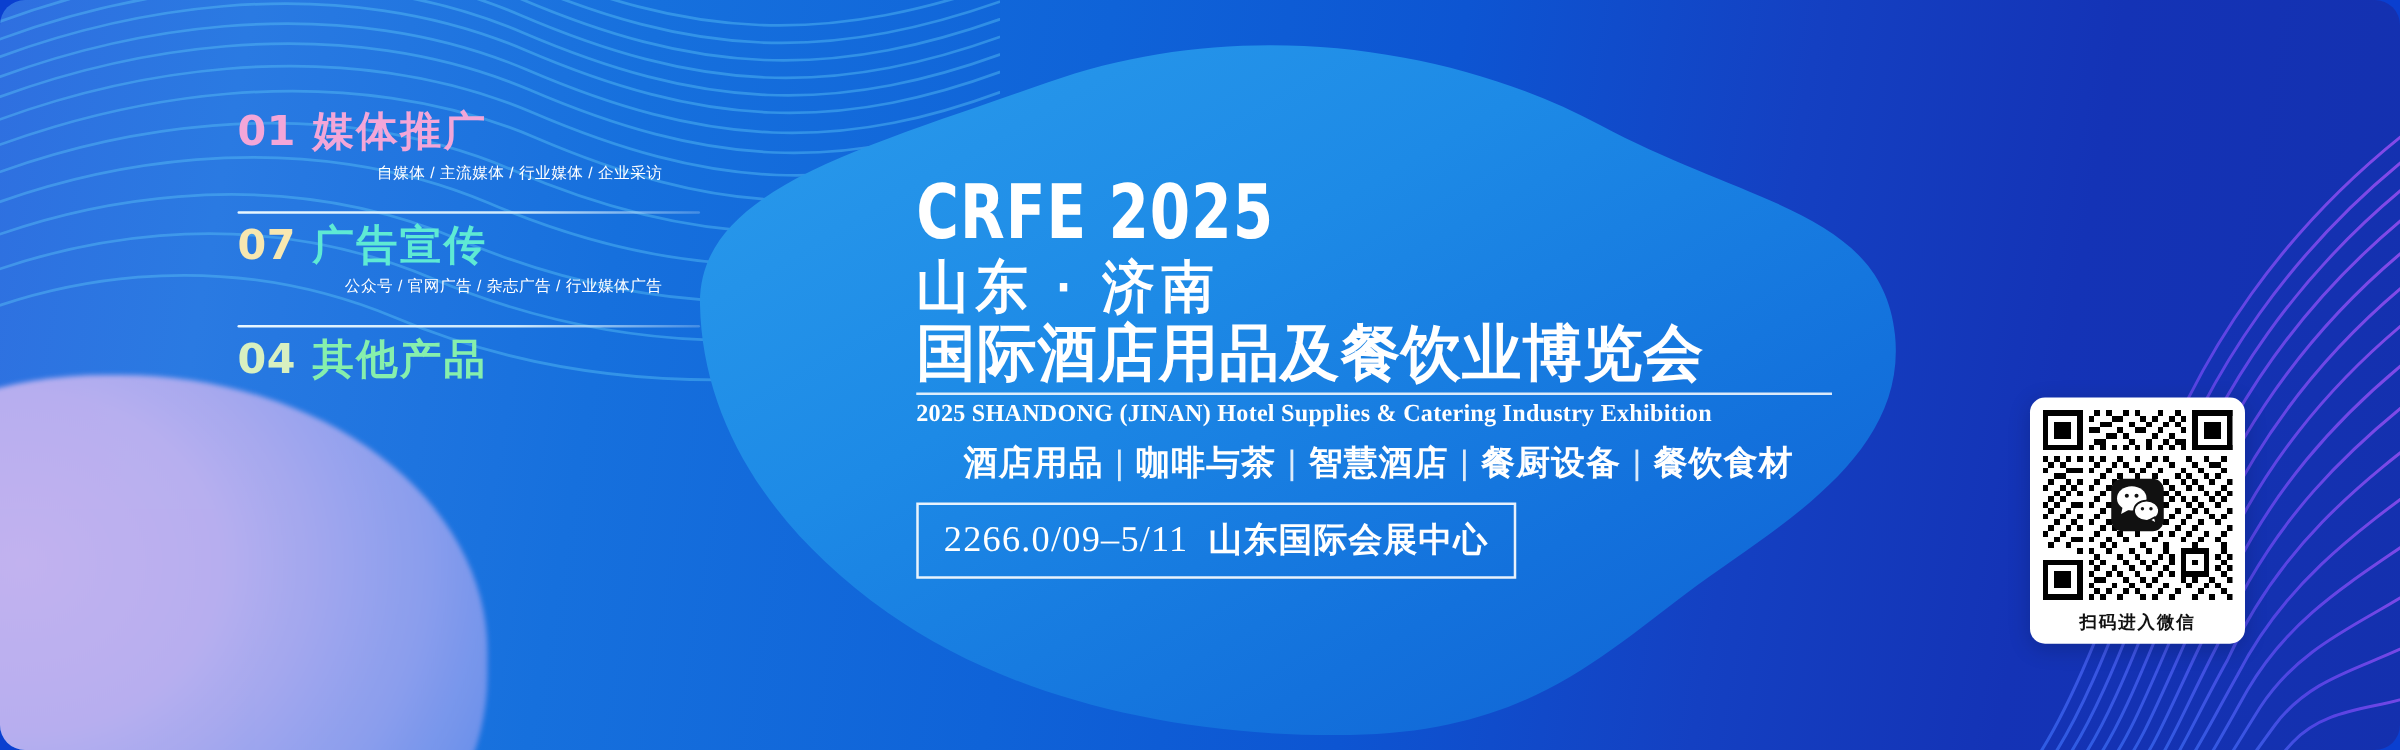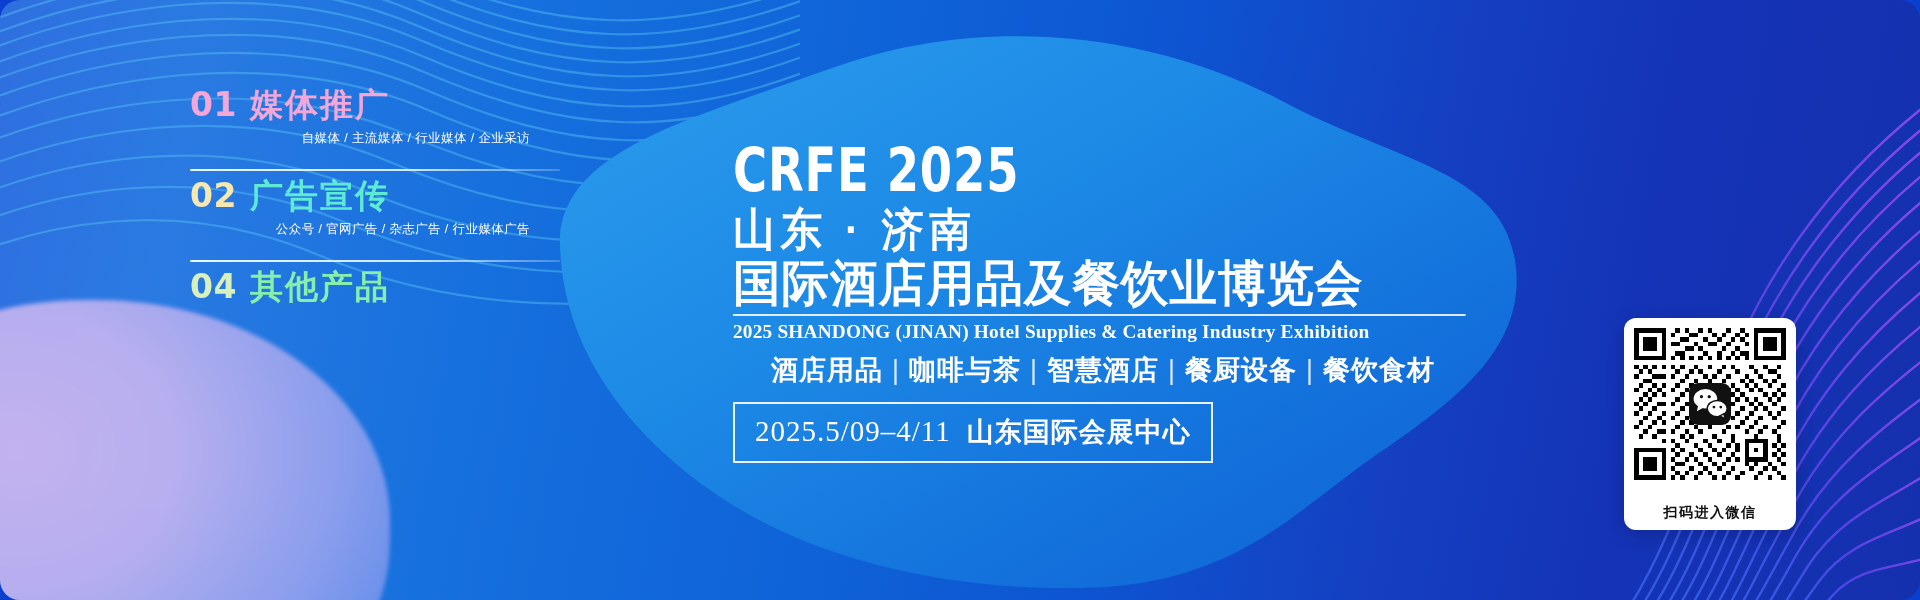--- a/index.html
+++ b/index.html
@@ -121,21 +121,21 @@
   }
   .qr-wrap{position:relative;width:152px;height:152px;}
   .qr-wrap svg{display:block;width:152px;height:152px;}
   .qr-logo{
     position:absolute;left:50%;top:50%;transform:translate(-50%,-50%);
     width:42px;height:42px;background:#111;border-radius:9px;
     display:flex;align-items:center;justify-content:center;
   }
   .qr-cap{
     text-align:center;color:#111;font-size:14px;font-weight:700;
-    letter-spacing:1.5px;margin-top:24px;margin-bottom:2px;
+    letter-spacing:1.5px;margin-top:9px;margin-bottom:2px;
     font-family:"Liberation Sans","DejaVu Sans",sans-serif;
   }
 </style>
 </head>
 <body>
 
 <div id="stage">
 
   <div class="bg-base"></div>
 
@@ -206,21 +206,21 @@
       <div class="li-head">
         <span class="li-num" style="color: rgb(243, 166, 216);">01</span>
         <span class="li-title" style="color: rgb(243, 166, 216);">媒体推广</span>
       </div>
       <div class="li-sub">自媒体 / 主流媒体 / 行业媒体 / 企业采访</div>
       <div class="li-rule"></div>
     </div>
 
     <div class="li-row">
       <div class="li-head">
-        <span class="li-num" style="color: rgb(247, 231, 176);">02</span>
+        <span class="li-num" style="color: rgb(247, 231, 176);">07</span>
         <span class="li-title" style="color: #5eead4;">广告宣传</span>
       </div>
       <div class="li-sub">公众号 / 官网广告 / 杂志广告 / 行业媒体广告</div>
       <div class="li-rule"></div>
     </div>
 
 
     <div class="li-row">
       <div class="li-head">
         <span class="li-num" style="color: rgb(216, 240, 192);">04</span>
@@ -240,21 +240,21 @@
       <span class="sep">|</span>
       <span>咖啡与茶</span>
       <span class="sep">|</span>
       <span>智慧酒店</span>
       <span class="sep">|</span>
       <span>餐厨设备</span>
       <span class="sep">|</span>
       <span>餐饮食材</span>
     </div>
     <div class="datebox">
-      <span>2025.5/09–4/11</span><span class="venue">山东国际会展中心</span>
+      <span>2266.0/09–5/11</span><span class="venue">山东国际会展中心</span>
     </div>
   </div>
 
   <div class="qr-card">
     <div class="qr-wrap">
       <svg viewBox="0 0 33 33" shape-rendering="crispEdges">
         <rect width="33" height="33" fill="#fff"></rect>
         <g fill="#000">
 
           <rect x="0" y="0" width="7" height="1"></rect>

